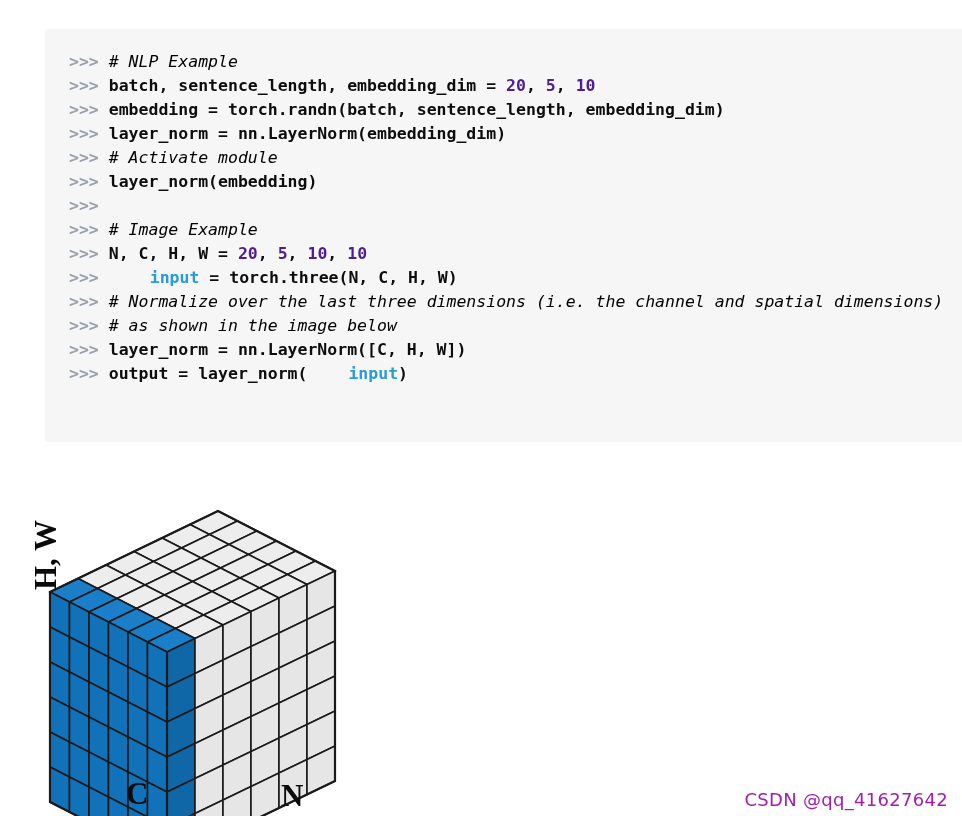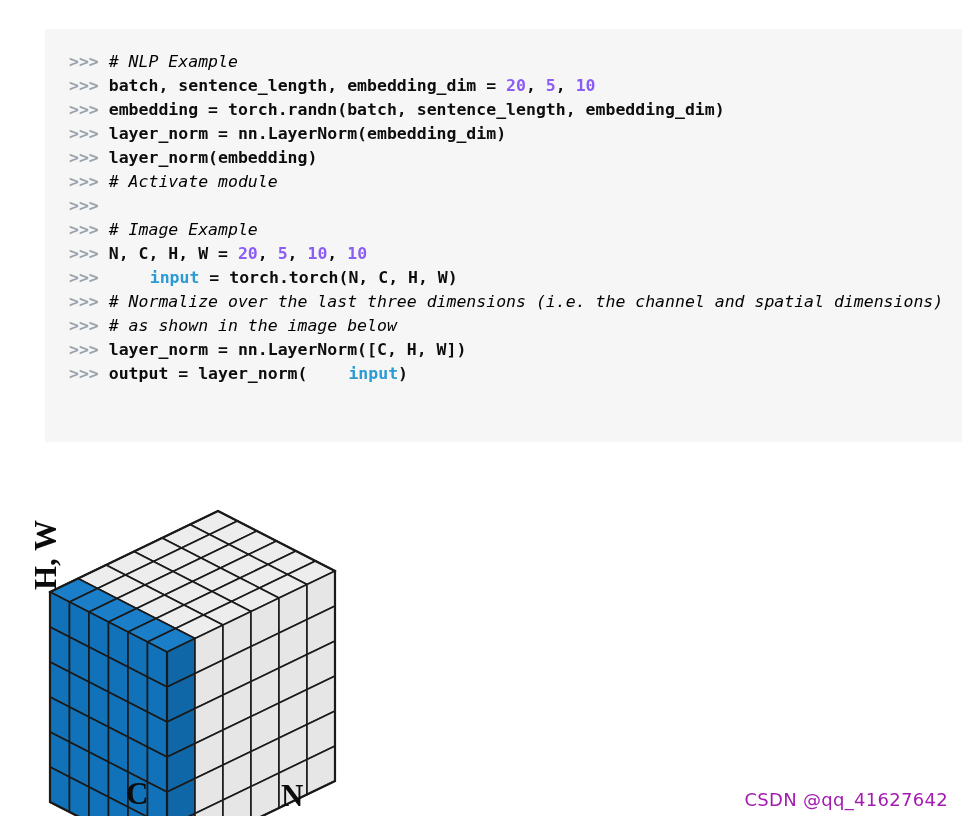--- a/index.html
+++ b/index.html
@@ -44,21 +44,21 @@
     color: #0d0d0d;
     font-weight: bold;
     margin-top: 12px;
   }
   .code-line .comment {
     color: #000000;
     font-style: italic;
     font-weight: normal;
   }
   .code-line .num {
-    color: #8b5cf6;
+    color: #4c1d95;
     font-weight: bold;
   }
   .code-line .builtin {
     color: #2b9bd4;
     font-weight: bold;
     margin-left: 41px;
   }
 
   
   #diagram {
@@ -111,26 +111,26 @@
   }
 </style>
 </head>
 <body>
 
 <div id="code-block">
     <div class="code-line"><span class="prompt">&gt;&gt;&gt;</span><span> </span><span class="comment"># NLP Example</span></div>
     <div class="code-line"><span class="prompt">&gt;&gt;&gt;</span><span> </span><span class="src">batch, sentence_length, embedding_dim = </span><span class="num">20</span><span class="src">, </span><span class="num">5</span><span class="src">, </span><span class="num">10</span></div>
     <div class="code-line"><span class="prompt">&gt;&gt;&gt;</span><span> </span><span class="src">embedding = torch.randn(batch, sentence_length, embedding_dim)</span></div>
     <div class="code-line"><span class="prompt">&gt;&gt;&gt;</span><span> </span><span class="src">layer_norm = nn.LayerNorm(embedding_dim)</span></div>
+    <div class="code-line"><span class="prompt">&gt;&gt;&gt;</span><span> </span><span class="comment"># Activate module</span></div>
     <div class="code-line"><span class="prompt">&gt;&gt;&gt;</span><span> </span><span class="src">layer_norm(embedding)</span></div>
-    <div class="code-line"><span class="prompt">&gt;&gt;&gt;</span><span> </span><span class="comment"># Activate module</span></div>
     <div class="code-line"><span class="prompt">&gt;&gt;&gt;</span></div>
     <div class="code-line"><span class="prompt">&gt;&gt;&gt;</span><span> </span><span class="comment"># Image Example</span></div>
     <div class="code-line"><span class="prompt">&gt;&gt;&gt;</span><span> </span><span class="src">N, C, H, W = </span><span class="num">20</span><span class="src">, </span><span class="num">5</span><span class="src">, </span><span class="num">10</span><span class="src">, </span><span class="num">10</span></div>
-    <div class="code-line"><span class="prompt">&gt;&gt;&gt;</span><span> </span><span class="builtin">input</span><span class="src"> = torch.torch(N, C, H, W)</span></div>
+    <div class="code-line"><span class="prompt">&gt;&gt;&gt;</span><span> </span><span class="builtin">input</span><span class="src"> = torch.three(N, C, H, W)</span></div>
     <div class="code-line"><span class="prompt">&gt;&gt;&gt;</span><span> </span><span class="comment"># Normalize over the last three dimensions (i.e. the channel and spatial dimensions)</span></div>
     <div class="code-line"><span class="prompt">&gt;&gt;&gt;</span><span> </span><span class="comment"># as shown in the image below</span></div>
     <div class="code-line"><span class="prompt">&gt;&gt;&gt;</span><span> </span><span class="src">layer_norm = nn.LayerNorm([C, H, W])</span></div>
     <div class="code-line"><span class="prompt">&gt;&gt;&gt;</span><span> </span><span class="src">output = layer_norm(</span><span class="builtin">input</span><span class="src">)</span></div>
   </div>
 
 <div id="diagram">
   <div id="cube-svg"><svg width="420" height="360" viewBox="0 0 420 360">
         <g>
           <polygon points="160.00,54.50 188.00,41.00 207.50,51.00 179.50,64.50" fill="#ededed" stroke="#1a1a1a" stroke-width="1.6" stroke-linejoin="miter"></polygon>

